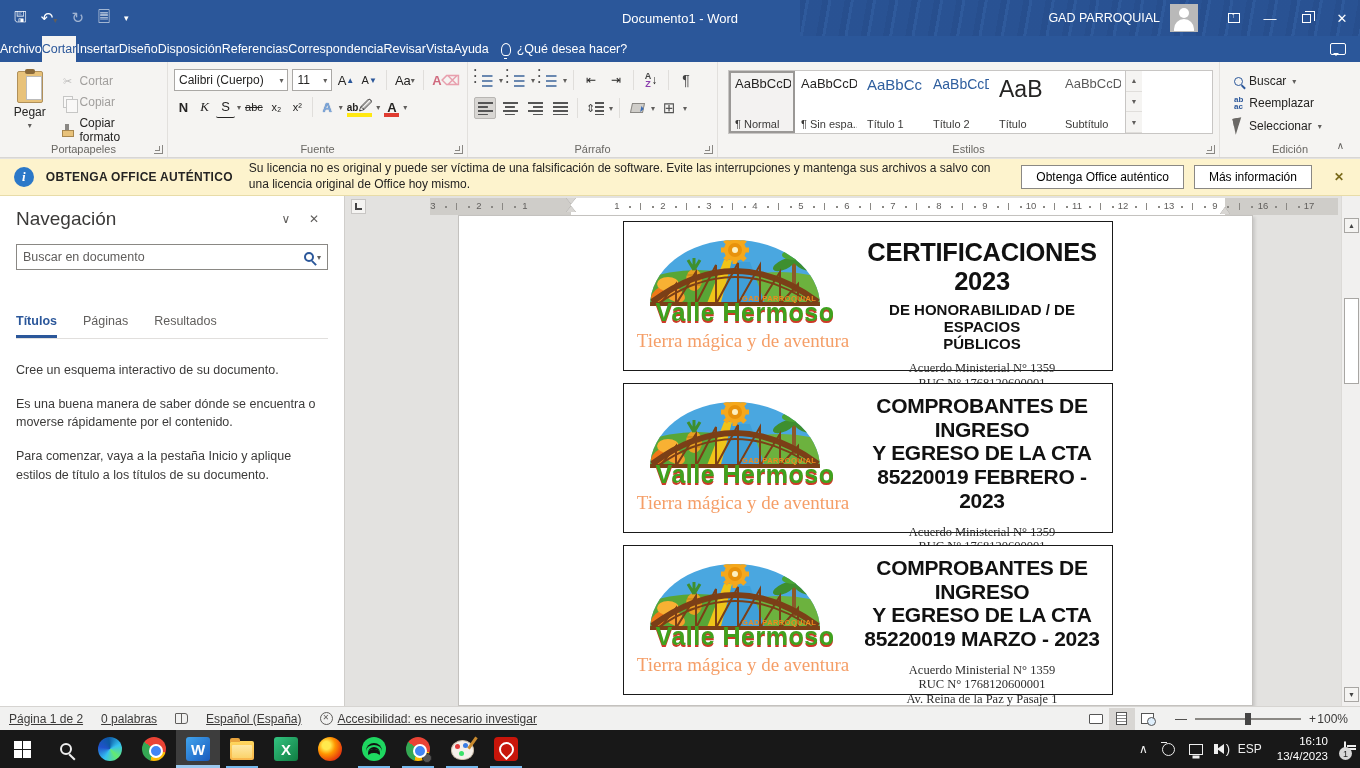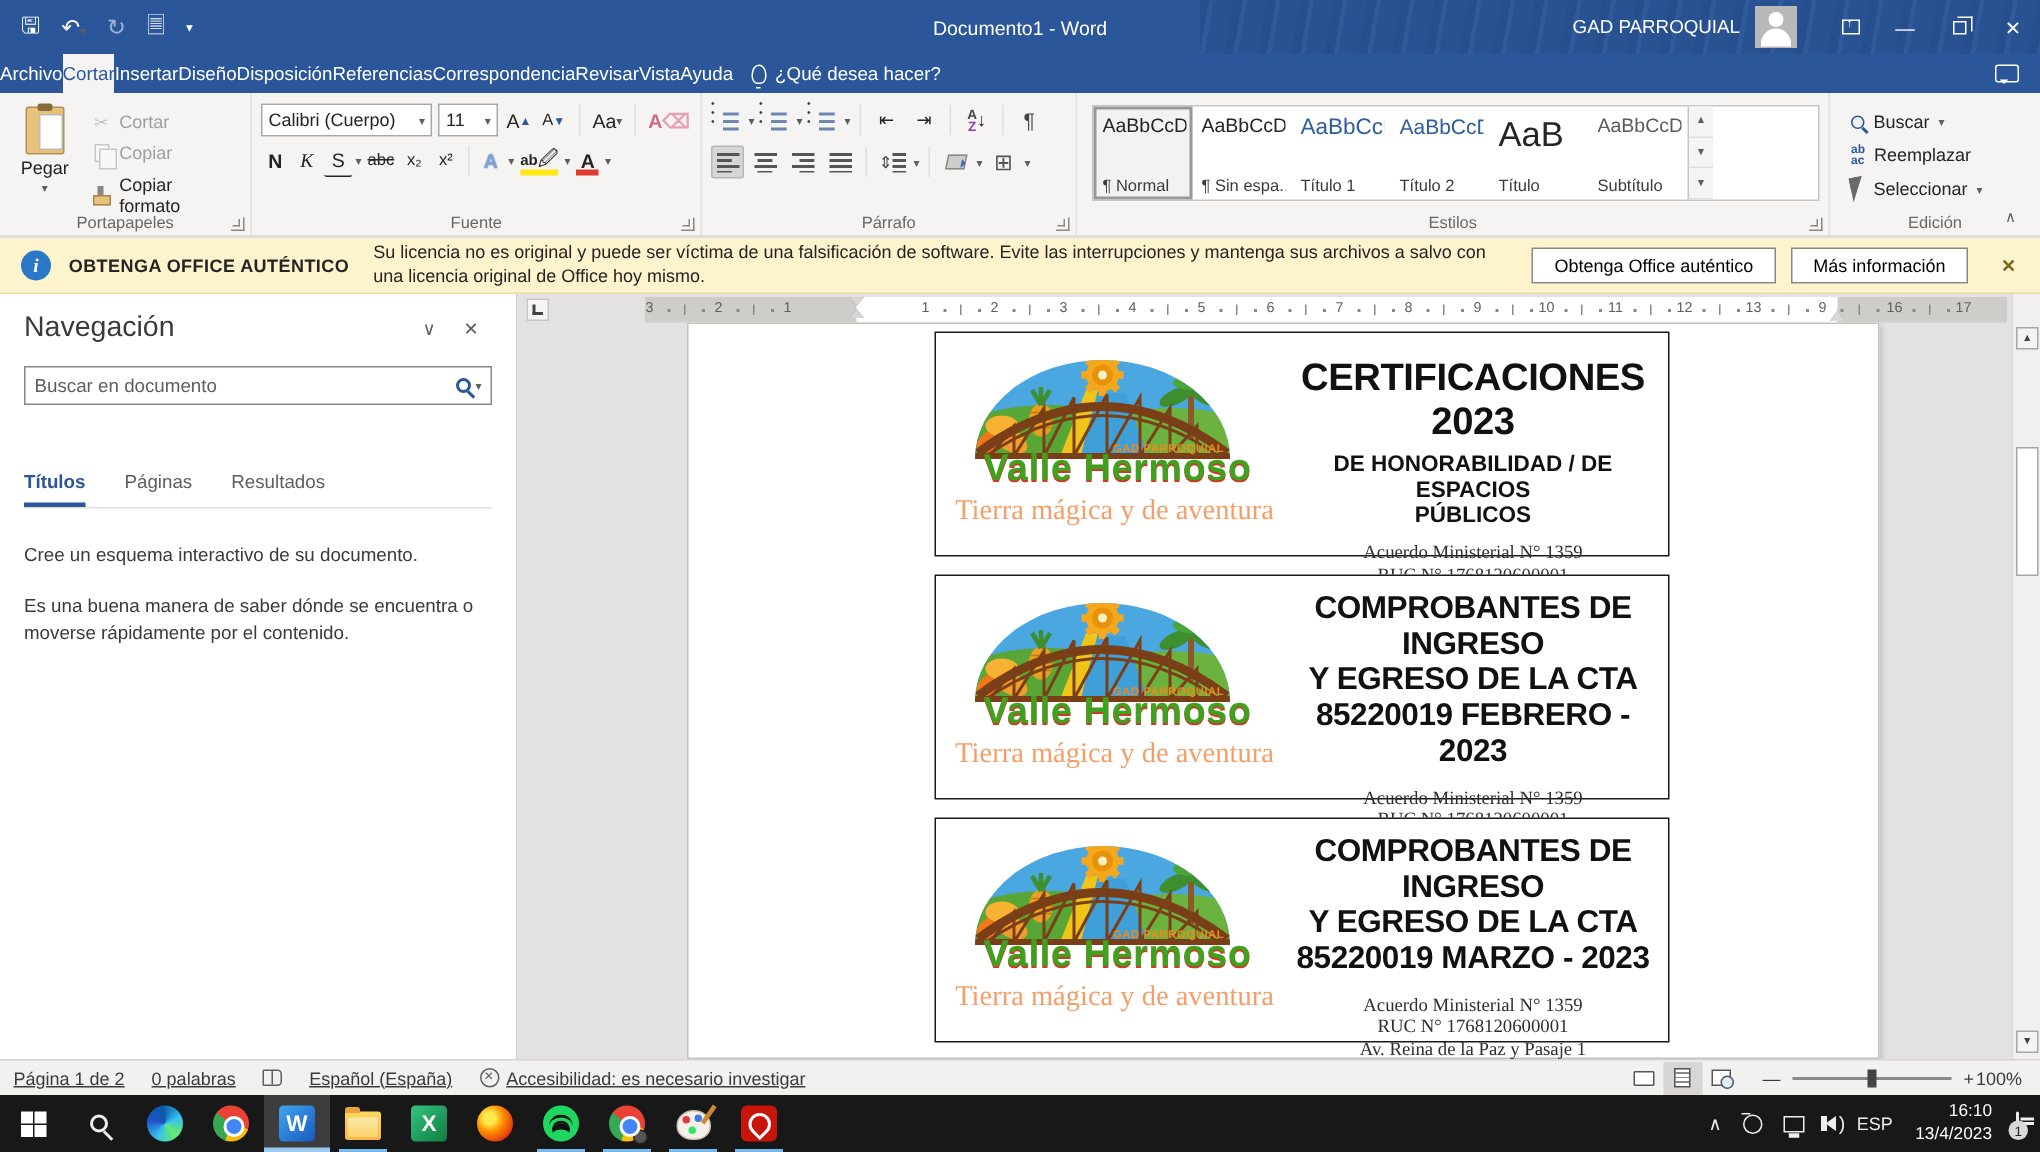--- a/index.html
+++ b/index.html
@@ -501,20 +501,21 @@
         <span class="dd">▾</span>
       </div>
       <div class="nav-tabs">
         <span class="nav-tab active">Títulos</span>
         <span class="nav-tab">Páginas</span>
         <span class="nav-tab">Resultados</span>
       </div>
       <div class="nav-body">
         <p>Cree un esquema interactivo de su documento.</p>
         <p>Es una buena manera de saber dónde se encuentra o moverse rápidamente por el contenido.</p>
+        <p>Para comenzar, vaya a la pestaña Inicio y aplique estilos de título a los títulos de su documento.</p>
       </div>
     </div>
 
     <div class="docarea">
       <div class="tabsel">
           <span></span>
         </div>
       <div class="ruler" id="ruler">
         <div class="ruler-white"></div>
         <div class="ind-marker">

